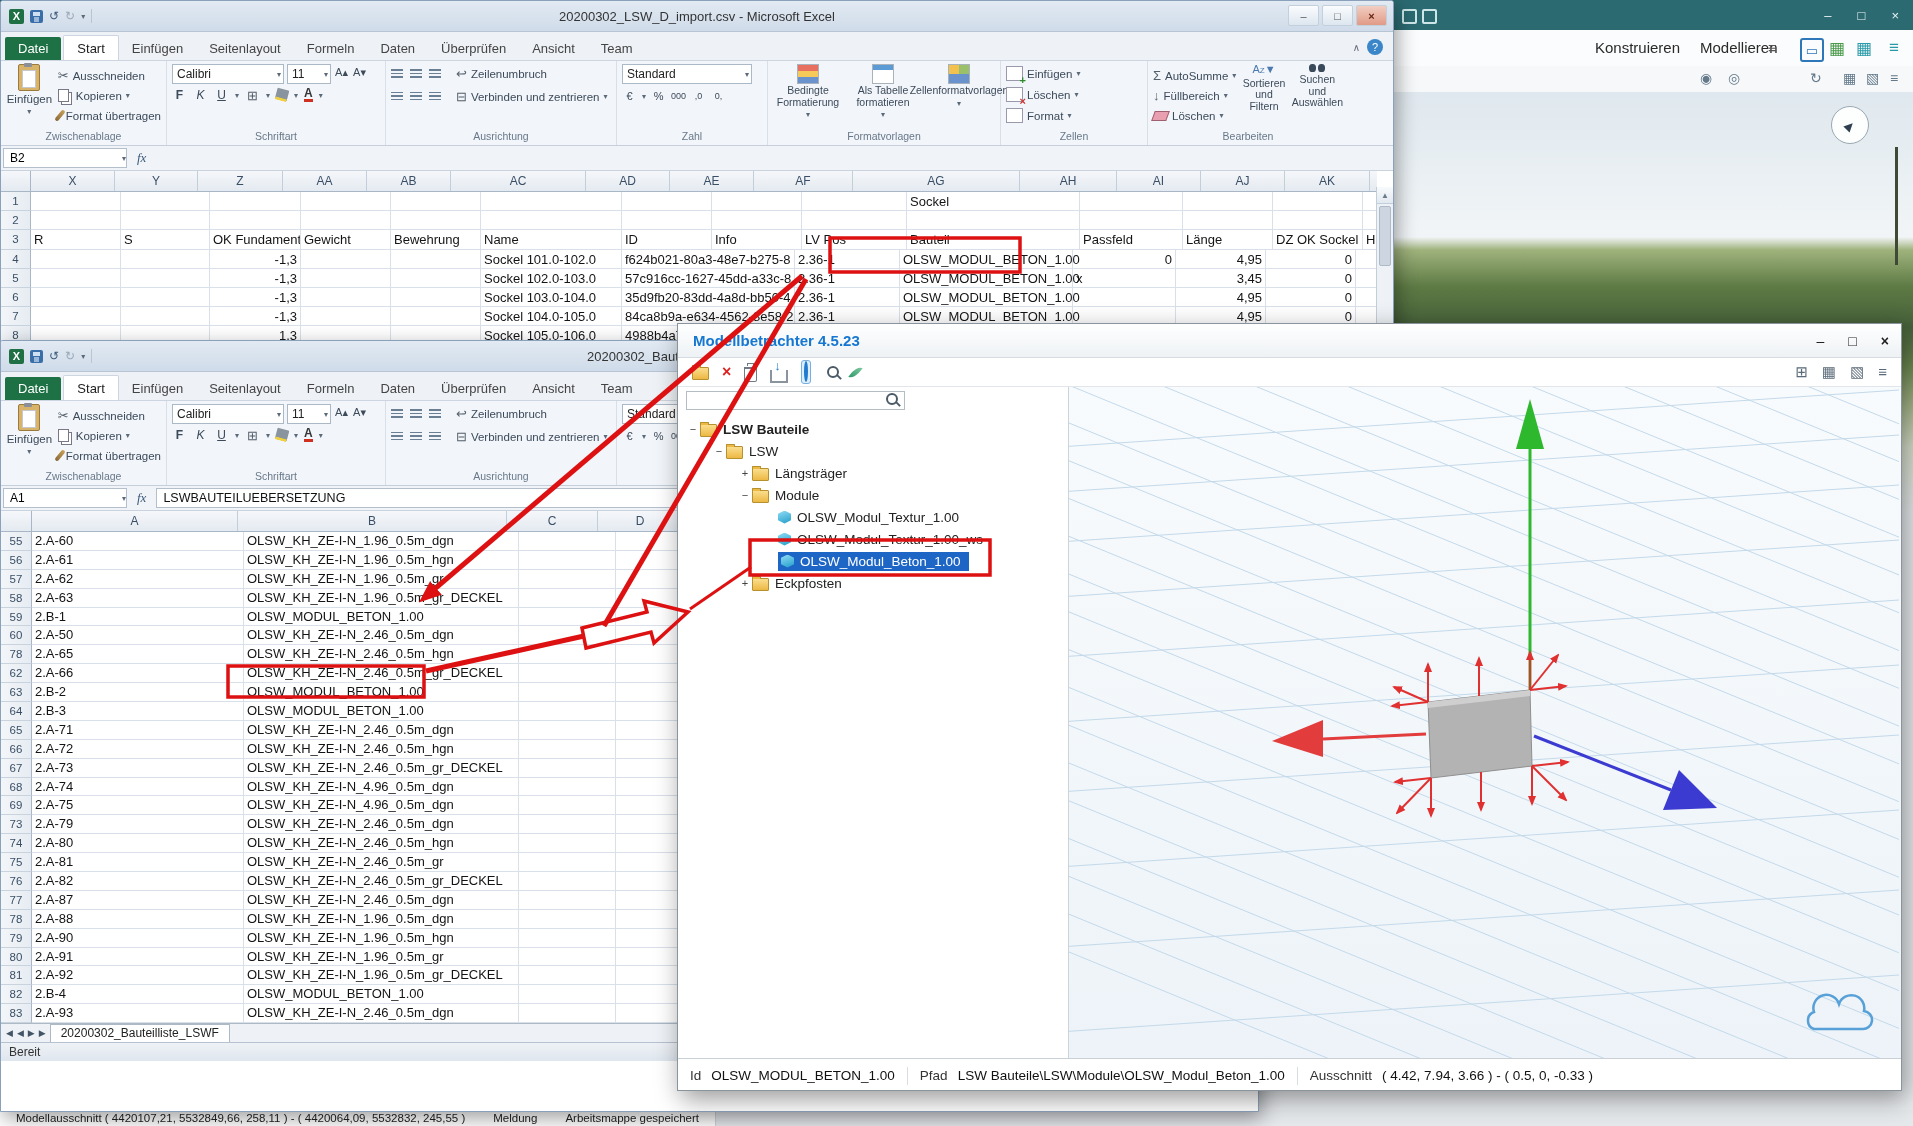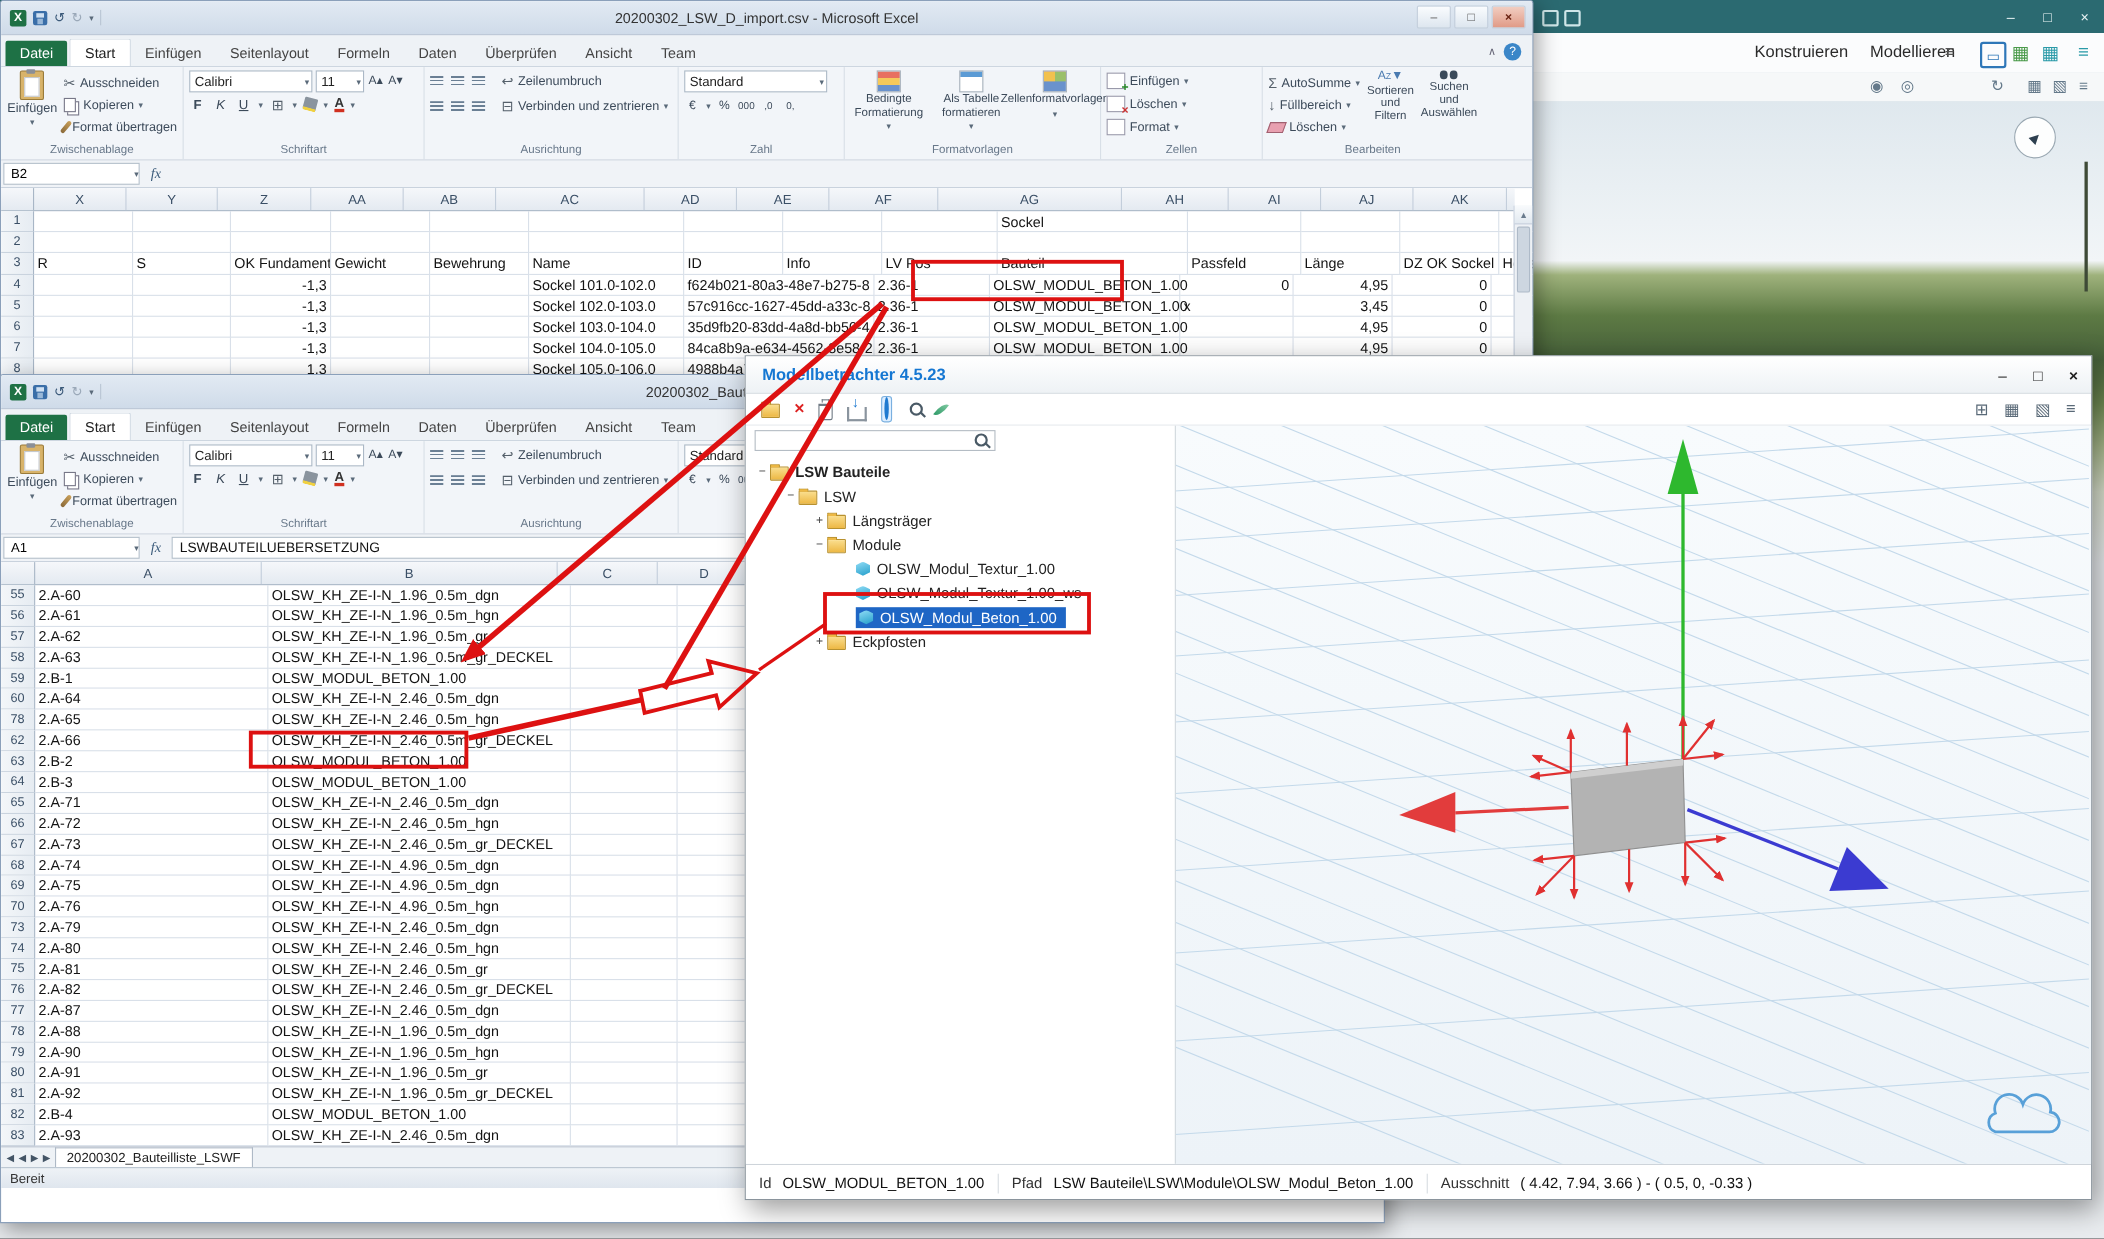--- a/index.html
+++ b/index.html
@@ -174,20 +174,27 @@
       <span class="ti" style="left:1843px">▦</span>
       <span class="ti" style="left:1866px">▧</span>
       <span class="ti" style="left:1890px">≡</span>
     </div>
     <div class="bg-scene">
       <div class="compass">
           <span>▲</span>
         </div>
       <div class="tower"></div>
     </div>
+    <div class="bg-status">
+      <div class="seg">
+        <span>Modellausschnitt ( 4420107,21, 5532849,66, 258,11 ) - ( 4420064,09, 5532832, 245,55 )</span>
+        <span>Meldung</span>
+        <span>Arbeitsmappe gespeichert</span>
+      </div>
+    </div>
   </div>
 
   <section class="xlwin" id="excel1" style="left:0;top:0;width:1392px;height:342px">
     <div class="xl-title">
       <div class="qat">
         <span class="xlogo"></span>
         <span class="save"></span>
         <span class="qg">↺</span>
         <span class="qg" style="color:#9aa8b8">↻</span>
         <span class="dd">▾</span>
@@ -707,21 +714,21 @@
         <div class="grow">
           <div class="gnum" style="width:30px">59</div>
           <div class="gcell" style="width:205px">2.B-1</div>
           <div class="gcell" style="width:268px">OLSW_MODUL_BETON_1.00</div>
           <div class="gcell" style="width:90px"></div>
           <div class="gcell" style="width:84px"></div>
           <div class="gcell" style="flex:1;border-right:none;border-bottom:none"></div>
         </div>
         <div class="grow">
           <div class="gnum" style="width:30px">60</div>
-          <div class="gcell" style="width:205px">2.A-64</div>
+          <div class="gcell" style="width:205px">2.A-50</div>
           <div class="gcell" style="width:268px">OLSW_KH_ZE-I-N_2.46_0.5m_dgn</div>
           <div class="gcell" style="width:90px"></div>
           <div class="gcell" style="width:84px"></div>
           <div class="gcell" style="flex:1;border-right:none;border-bottom:none"></div>
         </div>
         <div class="grow">
           <div class="gnum" style="width:30px">78</div>
           <div class="gcell" style="width:205px">2.A-65</div>
           <div class="gcell" style="width:268px">OLSW_KH_ZE-I-N_2.46_0.5m_hgn</div>
           <div class="gcell" style="width:90px"></div>
@@ -781,28 +788,20 @@
           <div class="gcell" style="width:205px">2.A-74</div>
           <div class="gcell" style="width:268px">OLSW_KH_ZE-I-N_4.96_0.5m_dgn</div>
           <div class="gcell" style="width:90px"></div>
           <div class="gcell" style="width:84px"></div>
           <div class="gcell" style="flex:1;border-right:none;border-bottom:none"></div>
         </div>
         <div class="grow">
           <div class="gnum" style="width:30px">69</div>
           <div class="gcell" style="width:205px">2.A-75</div>
           <div class="gcell" style="width:268px">OLSW_KH_ZE-I-N_4.96_0.5m_dgn</div>
-          <div class="gcell" style="width:90px"></div>
-          <div class="gcell" style="width:84px"></div>
-          <div class="gcell" style="flex:1;border-right:none;border-bottom:none"></div>
-        </div>
-        <div class="grow">
-          <div class="gnum" style="width:30px">70</div>
-          <div class="gcell" style="width:205px">2.A-76</div>
-          <div class="gcell" style="width:268px">OLSW_KH_ZE-I-N_4.96_0.5m_hgn</div>
           <div class="gcell" style="width:90px"></div>
           <div class="gcell" style="width:84px"></div>
           <div class="gcell" style="flex:1;border-right:none;border-bottom:none"></div>
         </div>
         <div class="grow">
           <div class="gnum" style="width:30px">73</div>
           <div class="gcell" style="width:205px">2.A-79</div>
           <div class="gcell" style="width:268px">OLSW_KH_ZE-I-N_2.46_0.5m_dgn</div>
           <div class="gcell" style="width:90px"></div>
           <div class="gcell" style="width:84px"></div>

